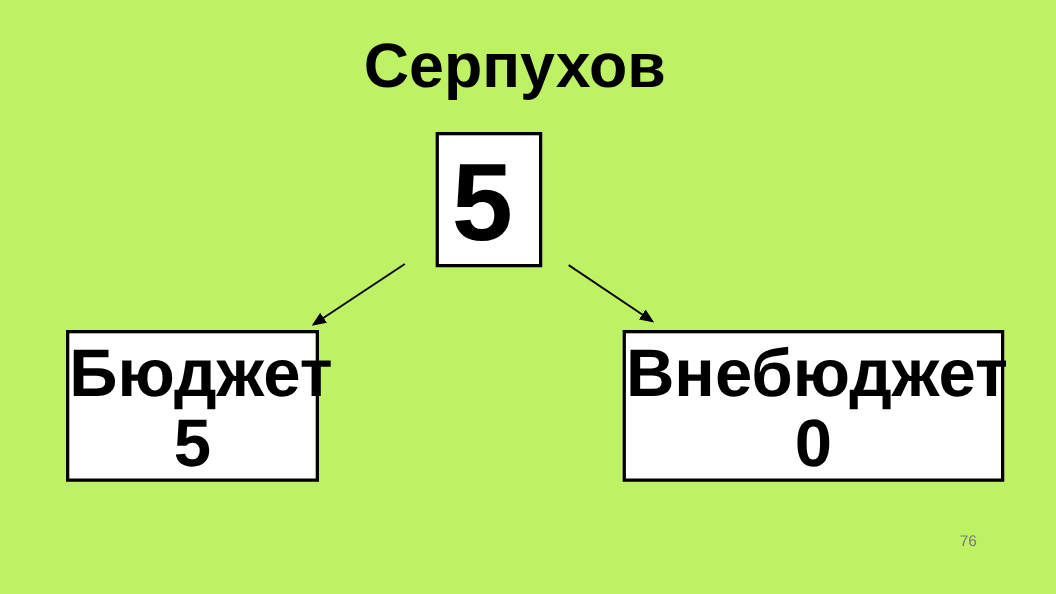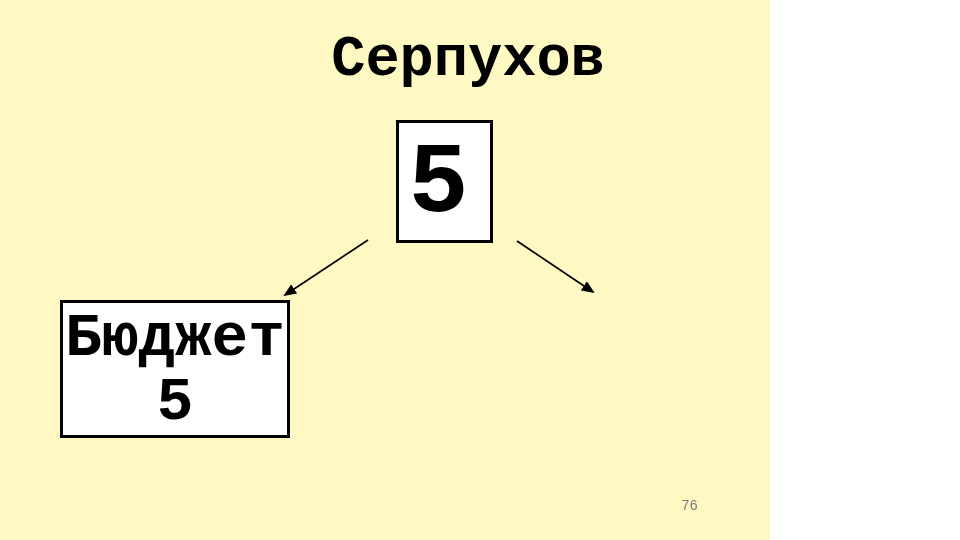--- a/index.html
+++ b/index.html
@@ -2,25 +2,25 @@
 <html><head>
 <meta charset="utf-8">
 <style>
   html, body {
     margin: 0;
     padding: 0;
     background: #ffffff;
   }
   .slide {
     position: relative;
-    width: 770px;
+    width: 960px;
     height: 540px;
-    background: #fef9c3;
+    background: #bef264;
     overflow: hidden;
-    font-family: Liberation Mono, monospace;
+    font-family: Liberation Sans, sans-serif;
     color: #000000;
   }
   .title {
     position: absolute;
     left: 0;
     top: 30px;
     width: 936px;
     text-align: center;
     font-size: 57px;
     line-height: 60px;
@@ -66,21 +66,21 @@
     position: absolute;
     left: 0;
     top: 0;
     width: 960px;
     height: 540px;
     pointer-events: none;
   }
   .page-number {
     position: absolute;
     right: 72px;
-    top: 498px;
+    top: 483px;
     font-size: 14px;
     line-height: 16px;
     color: #7a7a7a;
     font-weight: normal;
   }
 </style>
 </head>
 <body>
 
 <div class="slide">
@@ -99,16 +99,20 @@
     </defs>
     <line x1="368" y1="240" x2="285" y2="295" stroke="#000000" stroke-width="1.7" marker-end="url(#arrowhead)"></line>
     <line x1="517" y1="241" x2="593" y2="292" stroke="#000000" stroke-width="1.7" marker-end="url(#arrowhead)"></line>
   </svg>
 
   <div class="node-box leaf-box leaf-left">
     <div>Бюджет</div>
     <div>5</div>
   </div>
 
+  <div class="node-box leaf-box leaf-right">
+    <div>Внебюджет</div>
+    <div>0</div>
+  </div>
 
   <div class="page-number">76</div>
 
 </div>
 
 </body></html>

